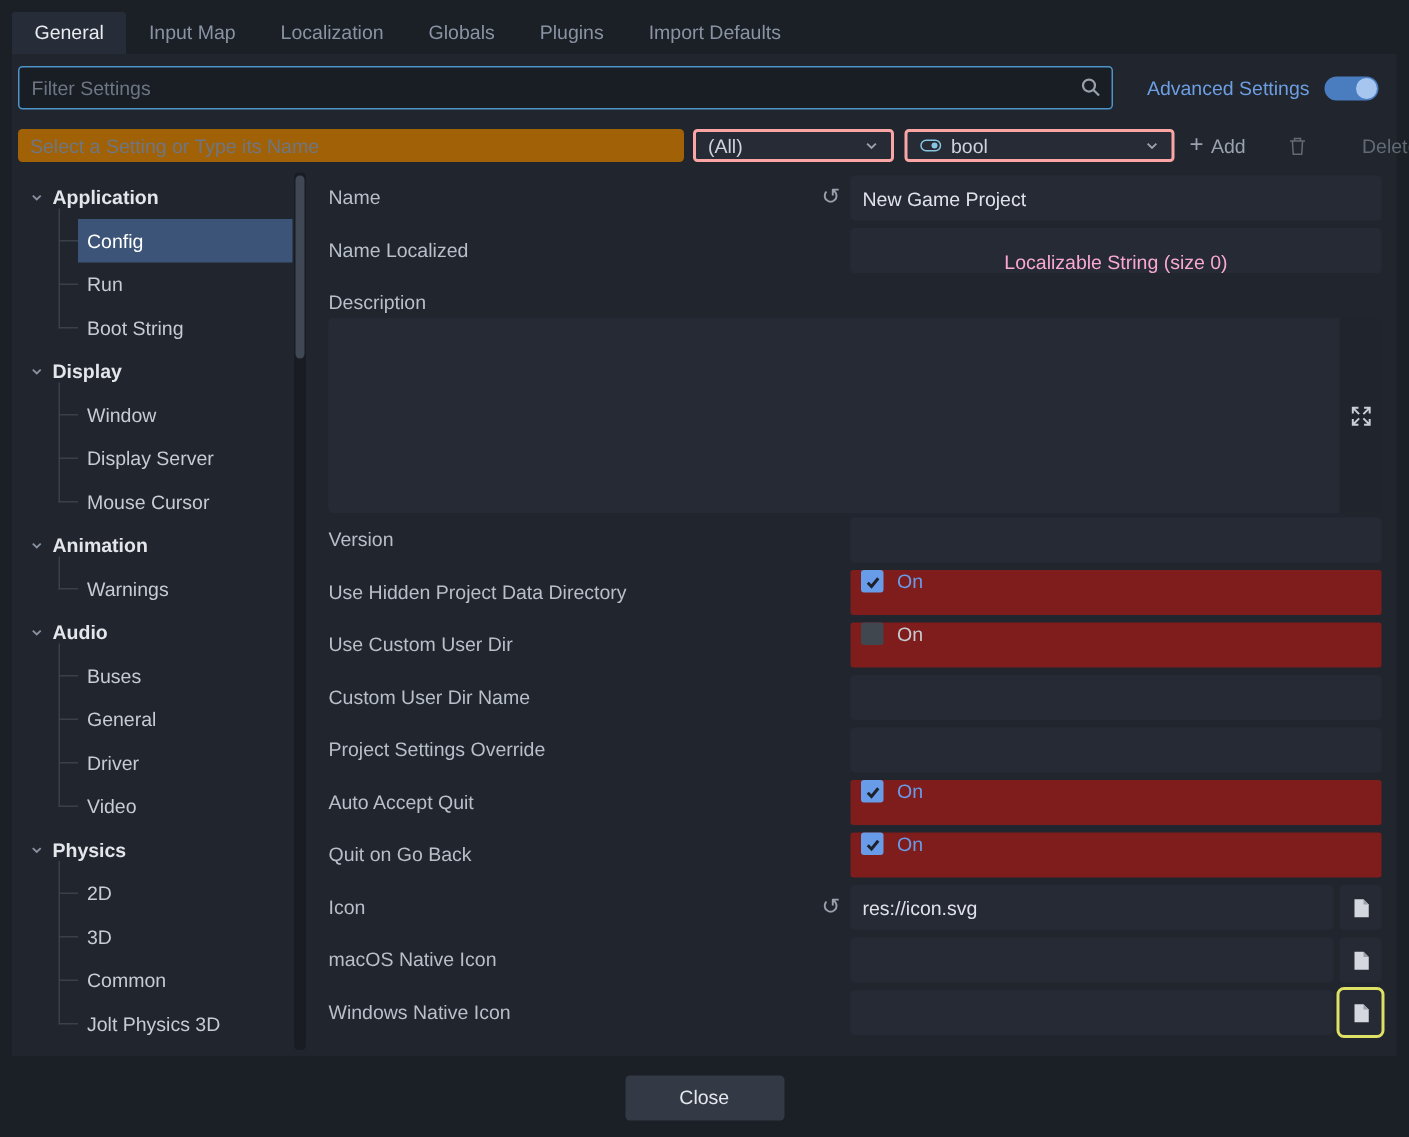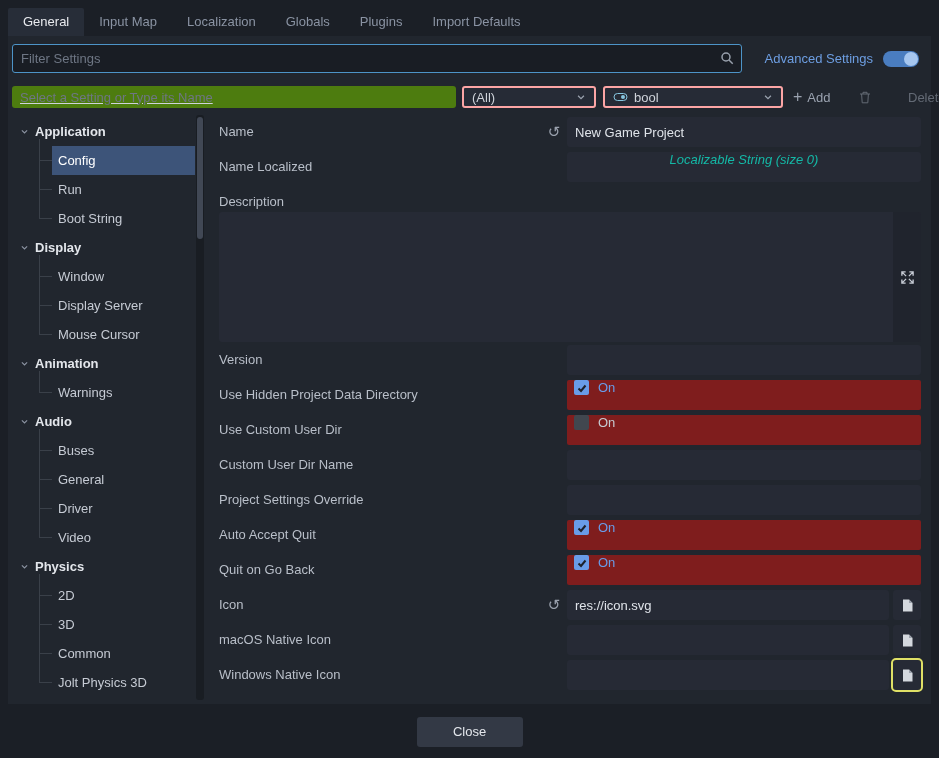--- a/index.html
+++ b/index.html
@@ -19,21 +19,21 @@
   
   .filter-wrap { position:absolute; left:4px; top:8px; width:730px; height:29px; }
   .filter-wrap input { width:100%; height:100%; background:#191d24; border:1px solid #4d94c8; border-radius:3px; color:#cfd3dc; padding:0 28px 0 8px; font:inherit; outline:none; }
   input::placeholder { color:#6e7684; }
   .search-ic { position:absolute; right:8px; top:7px; }
   .adv-label { position:absolute; right:58px; top:8px; line-height:29px; color:#6d9ee2; }
   .toggle { position:absolute; right:12px; top:15px; width:36px; height:16px; border-radius:9px; background:#4a7dc0; }
   .toggle .knob { position:absolute; right:1px; top:1px; width:14px; height:14px; border-radius:50%; background:#a6c6ef; }
 
   
-  .name-search { position:absolute; left:4px; top:50px; width:444px; height:22px; background:#4d7c0f; border:none; border-radius:3px; color:#cfd3dc; padding:0 8px; font:inherit; outline:none;text-decoration:underline; }
+  .name-search { position:absolute; left:4px; top:50px; width:444px; height:22px; background:#a16207; border:none; border-radius:3px; color:#cfd3dc; padding:0 8px; font:inherit; outline:none; }
   .dd { position:absolute; top:50px; height:22px; background:#262b36; border:2px solid #fca5a5; border-radius:3px; display:flex; align-items:center; gap:6px; padding:0 8px; color:#cfd3da; }
   .dd .spacer { flex:1; }
   .dd-all { left:454px; width:134px; }
   .dd-type { left:595px; width:180px; }
   .tbtn { position:absolute; top:50px; height:22px; display:flex; align-items:center; gap:5px; color:#9aa2af; padding:0 6px; border-radius:3px; }
   .btn-add { left:779px; }
   .btn-del { left:845px; opacity:.55;gap:37px; }
   .plus { font-size:16px; line-height:20px; }
 
   
@@ -47,21 +47,21 @@
   .titem.selected { background:#3d5479; color:#ffffff; }
   .vscroll { position:absolute; right:0; top:0; bottom:0; width:8px; background:#191d23; border-radius:3px; }
   .vthumb { position:absolute; left:1px; top:2px; width:6px; height:122px; background:#414855; border-radius:3px; }
 
   
   .props { position:absolute; left:211px; top:79px; width:702px; bottom:4px; }
   .prow { position:absolute; left:0; width:702px; height:30px; }
   .plabel { position:absolute; left:0; top:0; line-height:30px; color:#b9bfc9; }
   .revert { position:absolute; left:324px; top:0; width:22px; height:30px; line-height:29px; text-align:center; color:#9aa1ad; font-size:15px; }
   .pfield { position:absolute; top:0; height:30px; background:#262a35; border:none; border-radius:3px; color:#dfe3e9; padding:0 8px; font:inherit; outline:none; }
-  .pbtn { display:flex; align-items:flex-start; justify-content:center; color:#14b8a6;font-style:italic; }
+  .pbtn { display:flex; align-items:flex-end; justify-content:center; color:#f9a8d4; }
   .pcheckstrip { position:absolute; left:348px; width:354px; top:0; height:30px; background:#7f1d1d; border-radius:2px; display:flex; align-items:flex-start; gap:9px; padding-left:7px; }
   .cb { width:15px; height:15px; border-radius:2px; background:#41474f; display:flex; align-items:center; justify-content:center; }
   .cb.checked { background:#699ce8; }
   .onlabel { color:#c6cbd1; }
   .onlabel.on { color:#699ce8; }
   .filebtn { position:absolute; left:674px; top:0; width:28px; height:30px; background:#262a35; border-radius:3px; display:flex; align-items:center; justify-content:center; }
   .filebtn.focusring { outline:2px solid #dfe066; outline-offset:0; }
   .ptextarea-wrap { position:absolute; left:0; top:97px; width:702px; height:130px; }
   .ptextarea { position:absolute; inset:0; background:#262a35; border:none; border-radius:3px; resize:none; outline:none; color:#dfe3e9; font:inherit; padding:6px 34px 6px 8px; }
   .expand-strip { position:absolute; right:0; top:0; bottom:0; width:28px; background:#20242d; border-radius:0 3px 3px 0; display:flex; align-items:center; justify-content:center; }

